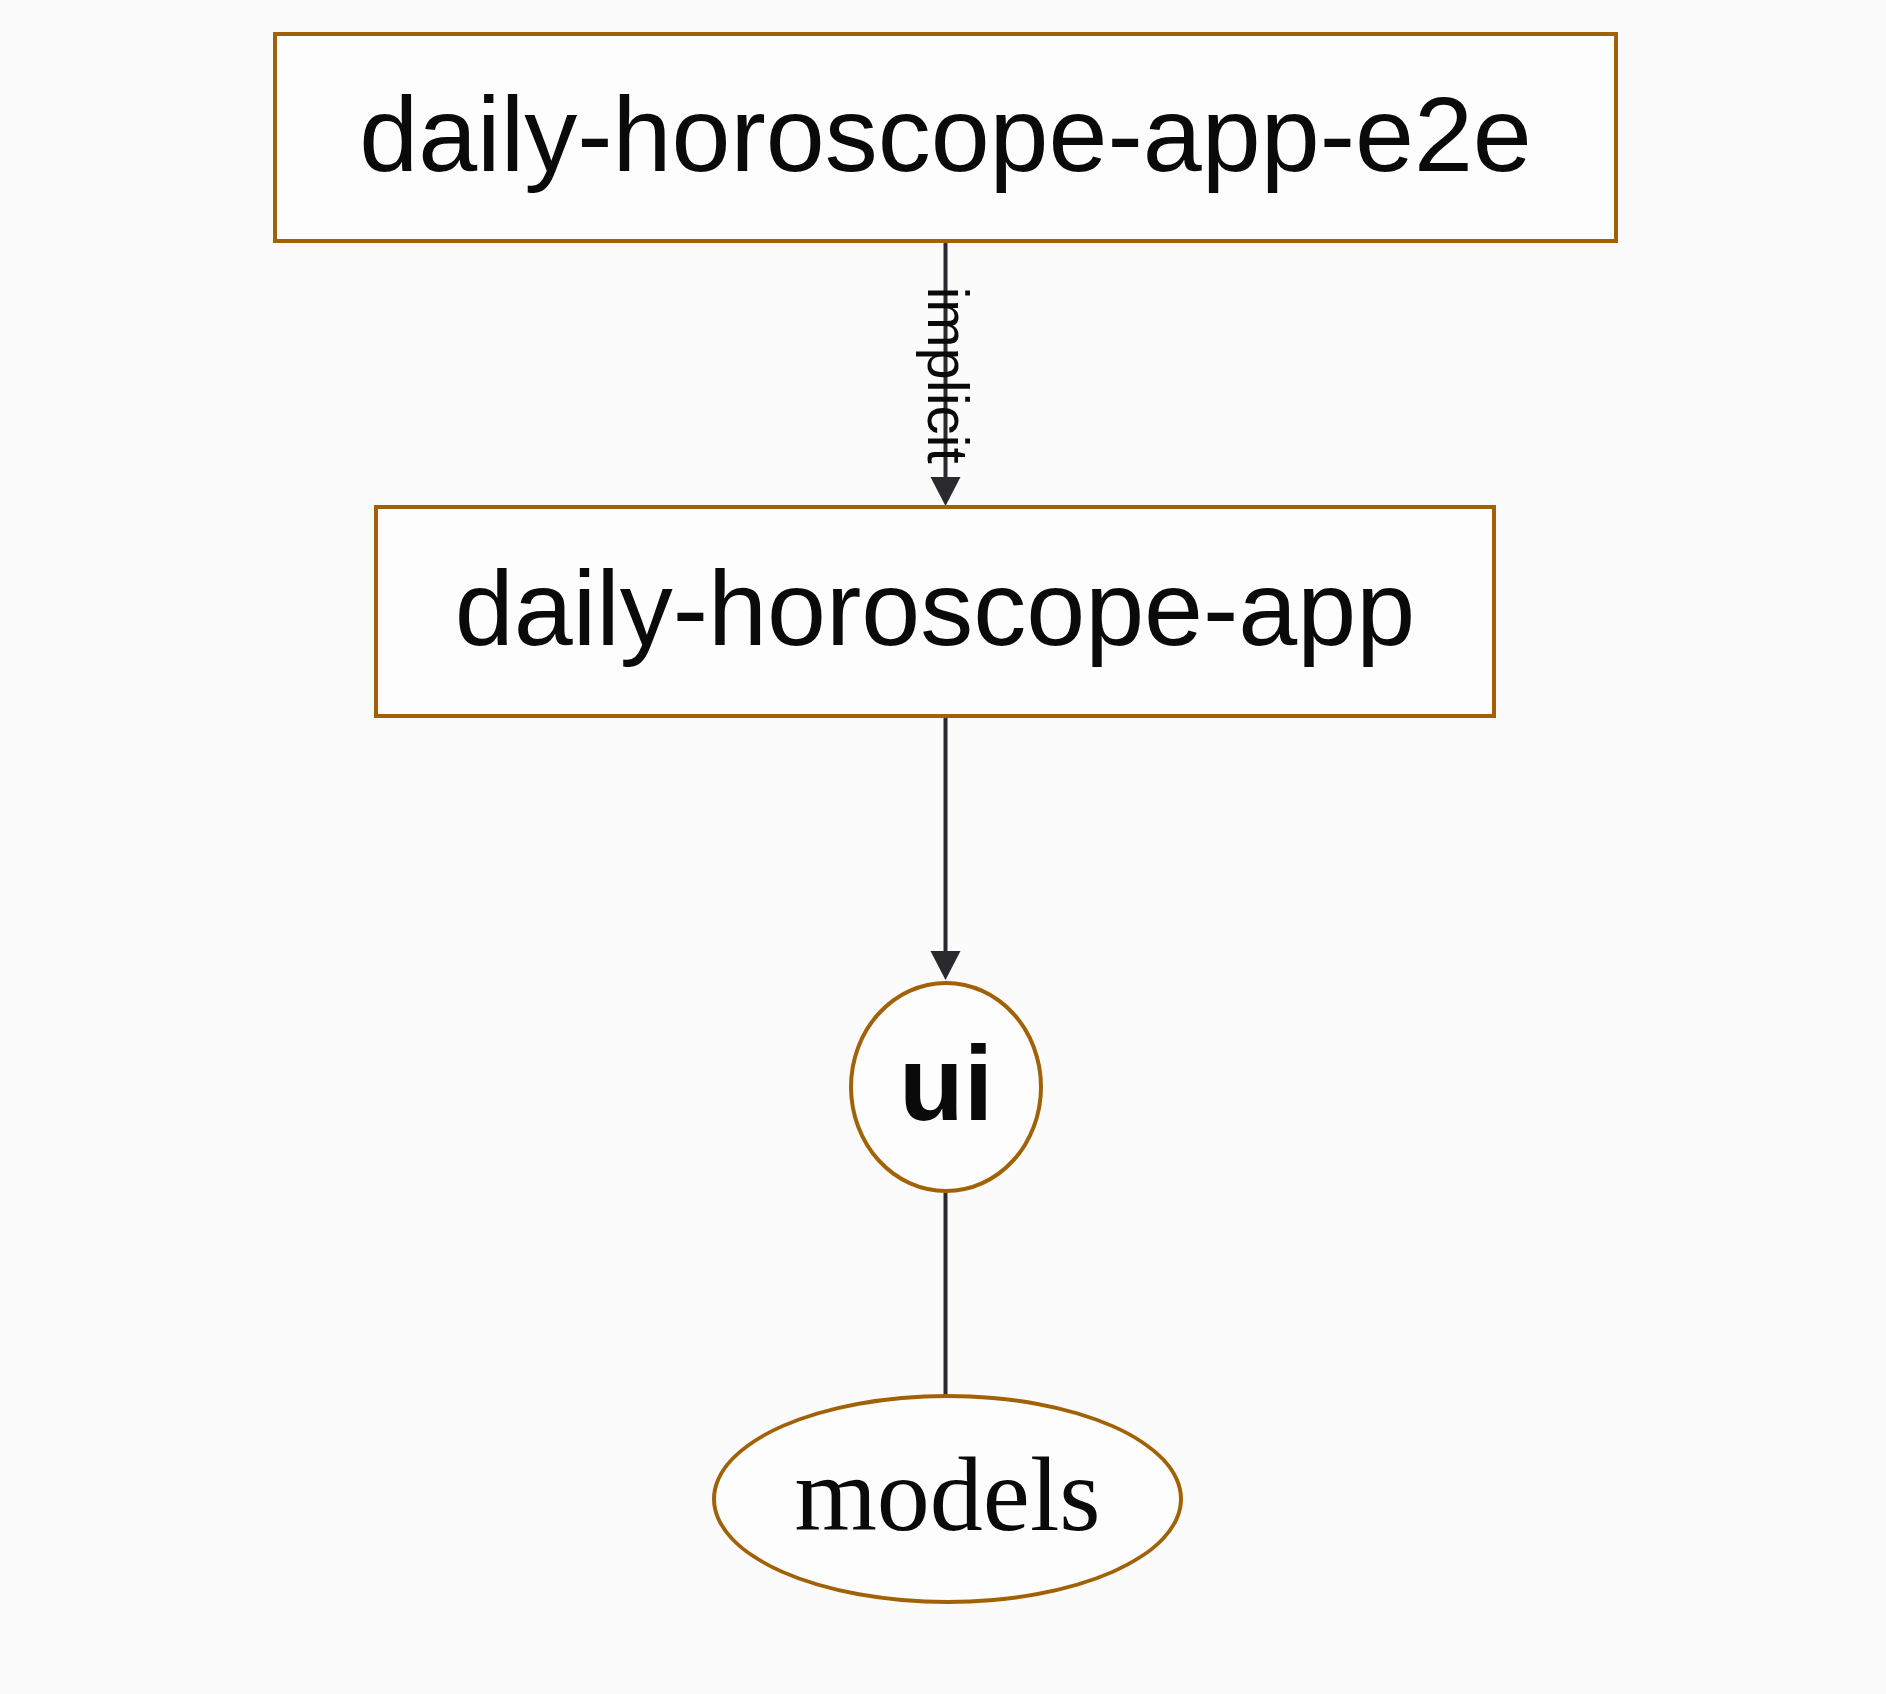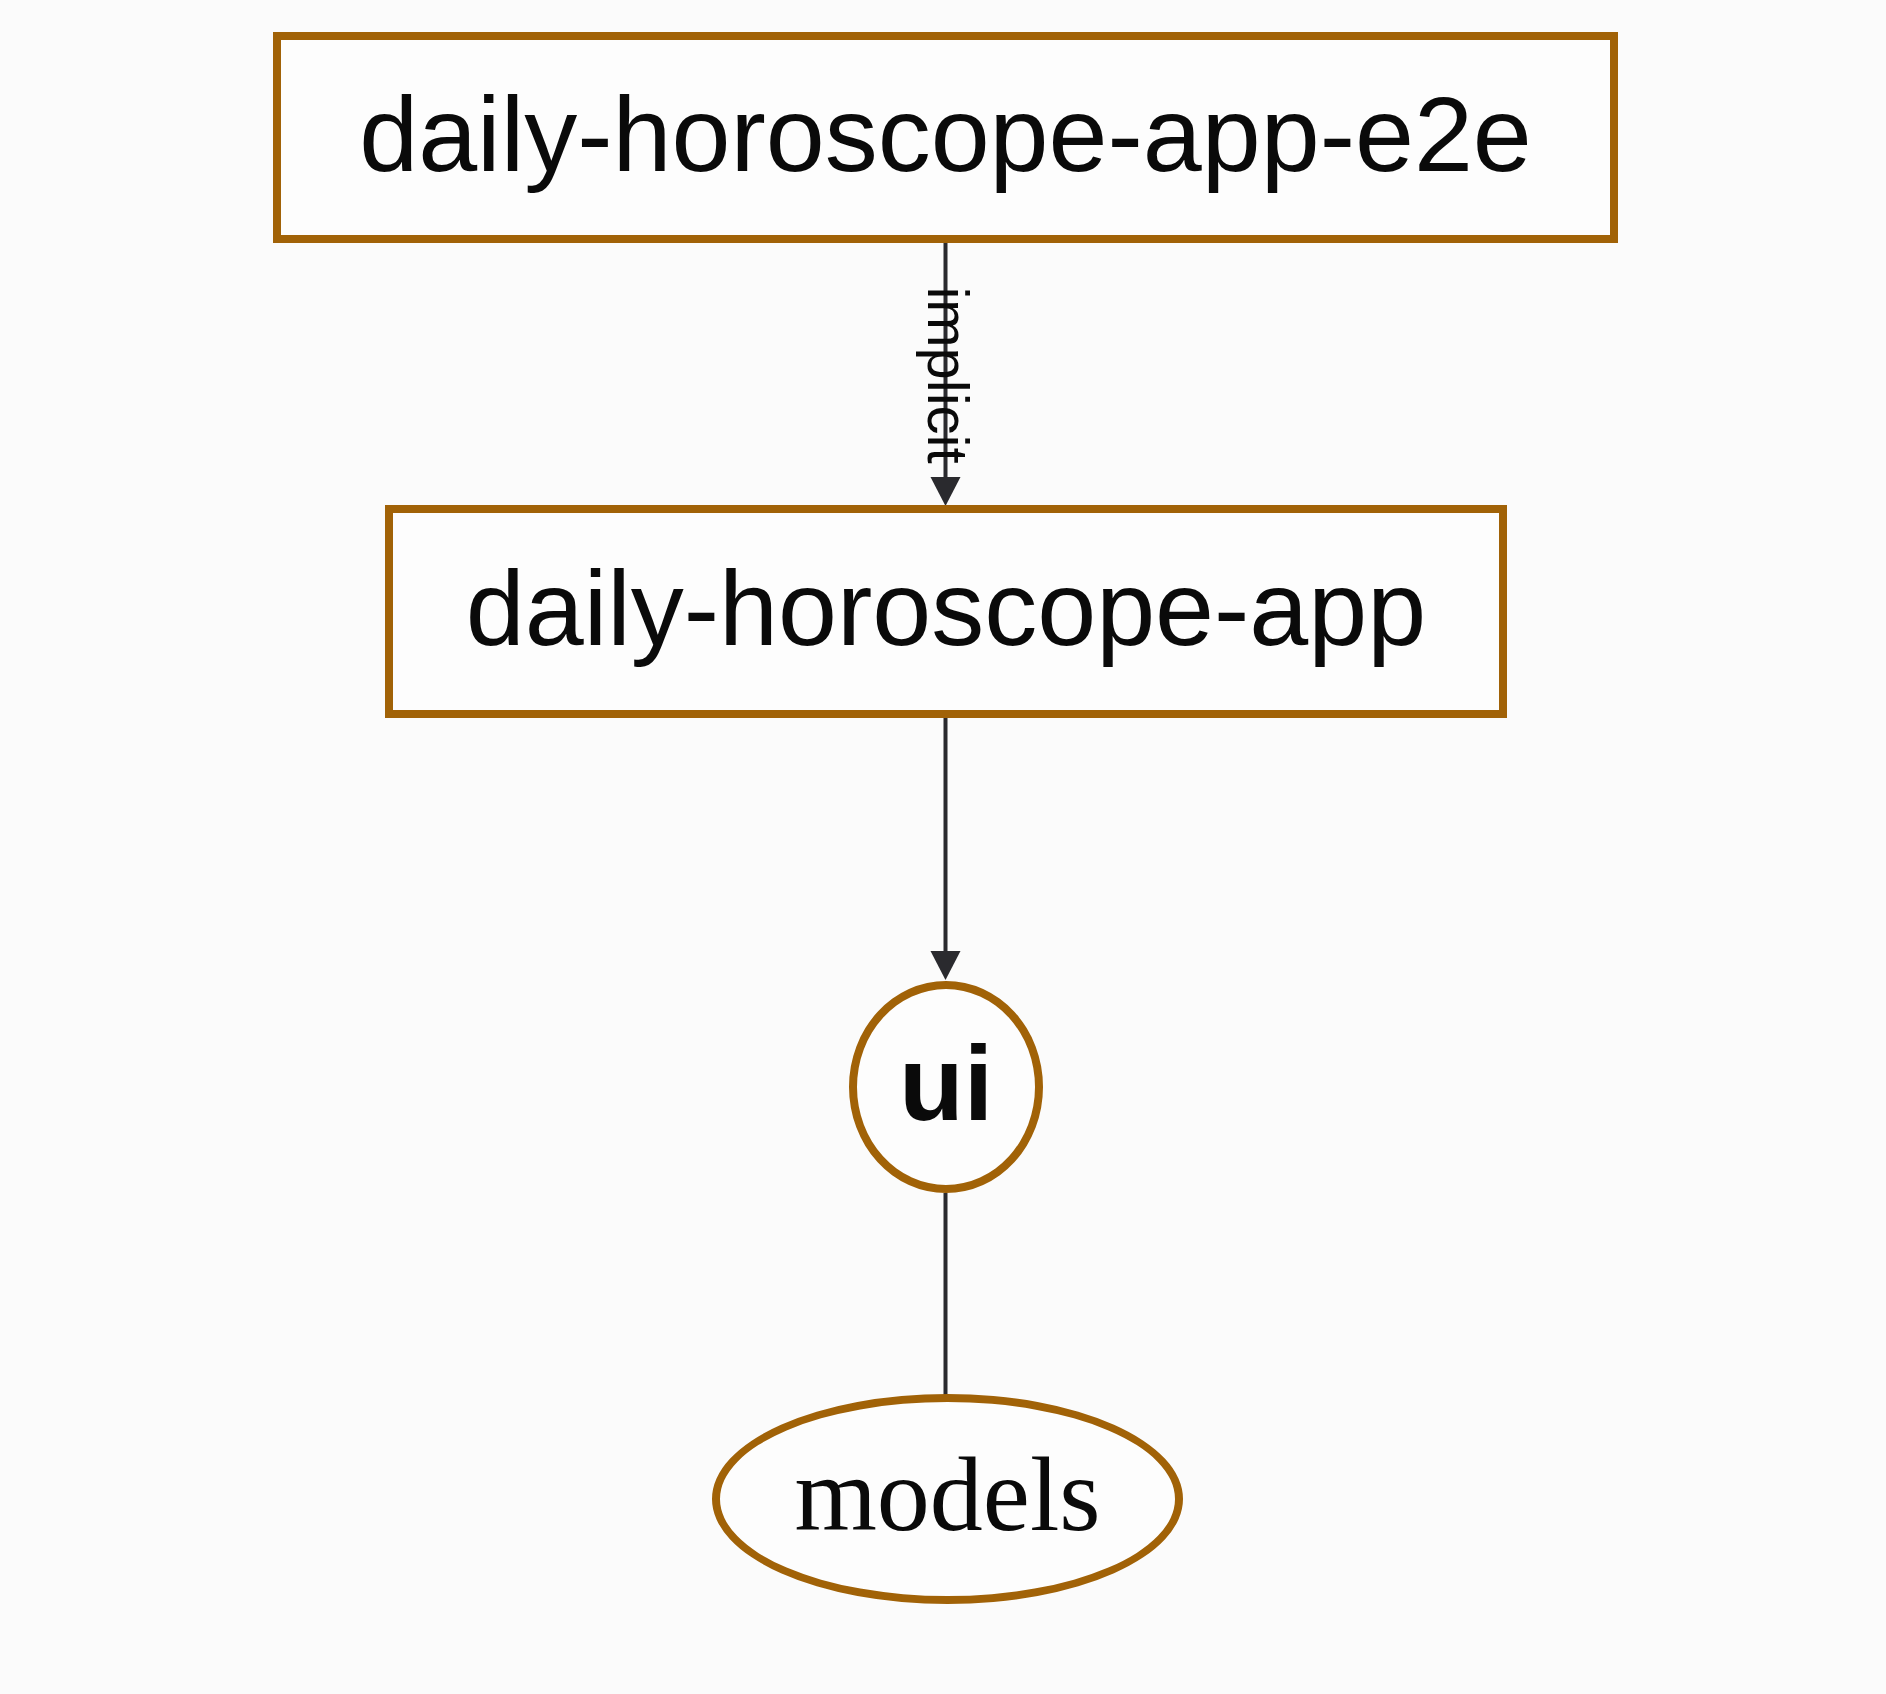--- a/index.html
+++ b/index.html
@@ -21,37 +21,37 @@
     left: 0;
     top: 0;
     width: 1886px;
     height: 1694px;
     display: block;
   }
   .node {
     position: absolute;
     box-sizing: border-box;
     background: #fdfdfd;
-    border: 8px solid #a16207;
+    border: 4px solid #a16207;
     display: flex;
     align-items: center;
     justify-content: center;
     font-size: 106px;
     line-height: 1;
     white-space: nowrap;
     cursor: pointer;
   }
   .node-rect-e2e {
     left: 273px;
     top: 32px;
     width: 1345px;
     height: 211px;
   }
   .node-rect-app {
-    left: 385px;
+    left: 374px;
     top: 505px;
     width: 1122px;
     height: 213px;
   }
   .node-ellipse {
     border-radius: 50%;
   }
   .node-ellipse-ui {
     left: 849px;
     top: 981px;

